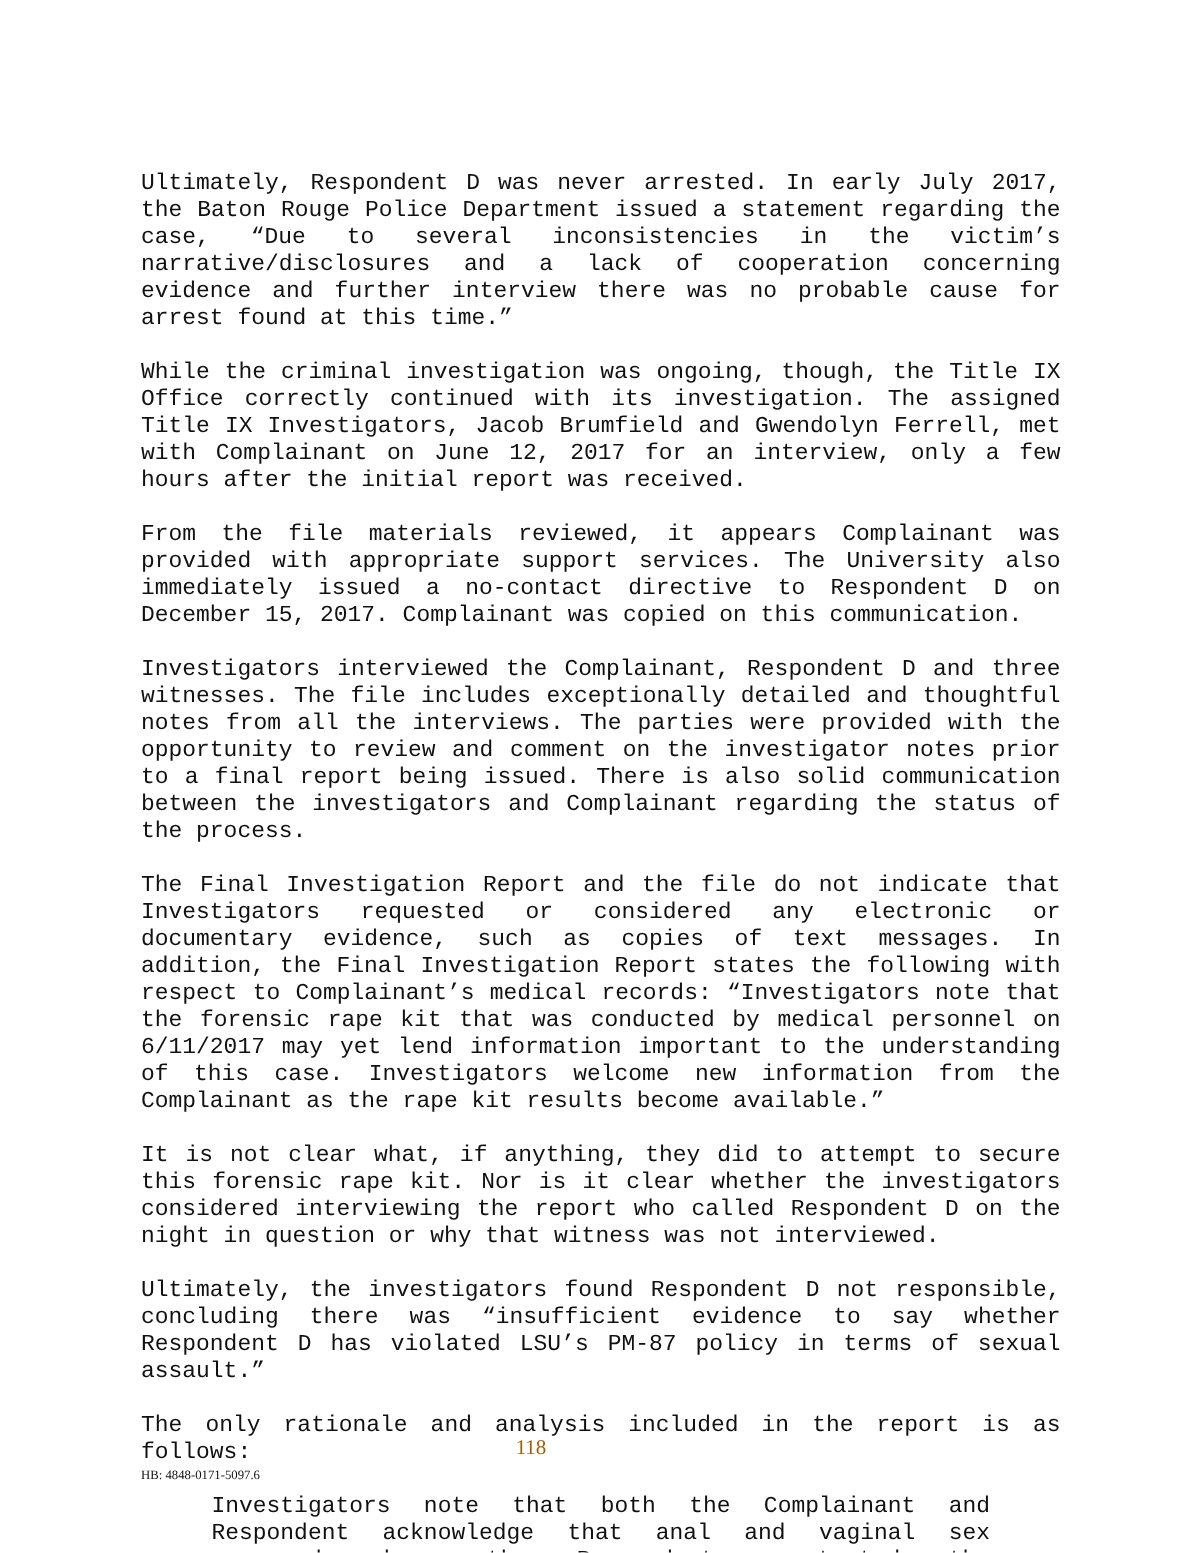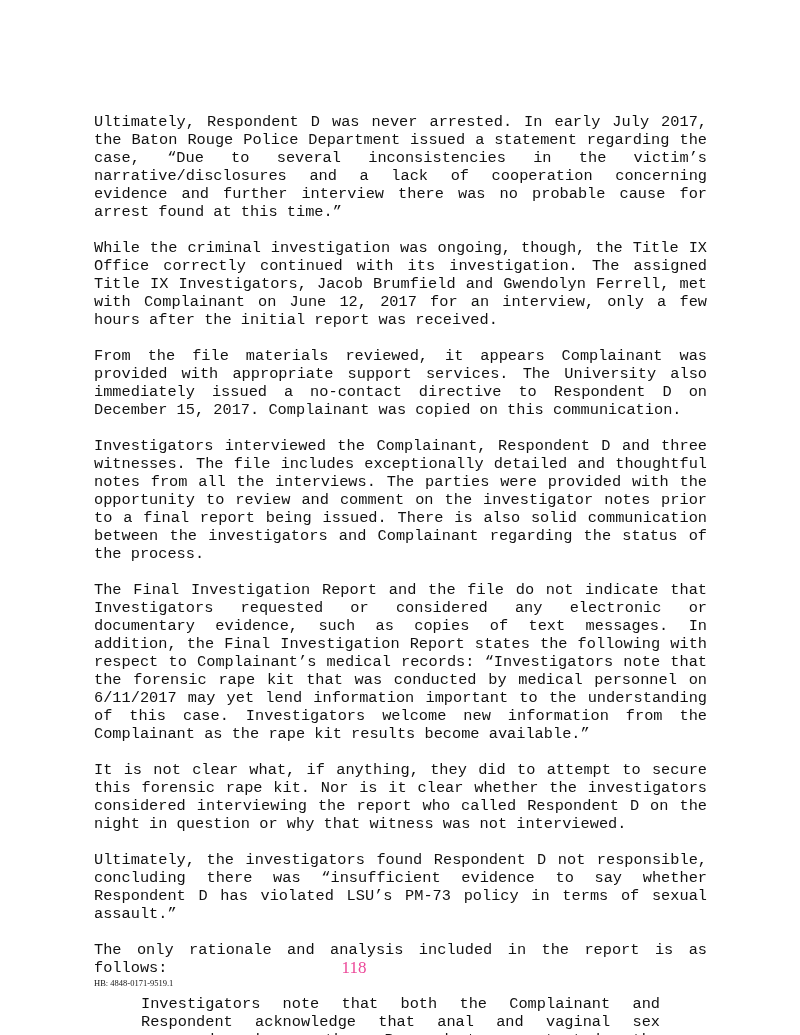--- a/index.html
+++ b/index.html
@@ -9,37 +9,37 @@
     font-family: Liberation Mono, monospace;
     font-size: 15.3px; line-height: 18px; color: #111111;
   }
   .para { margin: 0 0 18px 0; text-align: justify; }
   .block {
     margin: 0 0 18px 0; padding-left: 47px; padding-right: 47px;
     text-align: justify;
   }
   .page-number {
     position: absolute; left: 0; width: 708px; top: 958px; text-align: center;
-    font-family: "Liberation Serif", "DejaVu Serif", serif; font-size: 17px; color: #ec4899;
+    font-family: "Liberation Serif", "DejaVu Serif", serif; font-size: 14px; color: #a16207;
   }
   .doc-id {
     position: absolute; left: 94px; top: 978px;
     font-family: "Liberation Serif", "DejaVu Serif", serif; font-size: 8.5px; color: #111;
   }
 </style>
 </head>
 <body>
 
 <div class="page">
   <p class="para">Ultimately, Respondent D was never arrested. In early July 2017, the Baton Rouge Police Department issued a statement regarding the case, “Due to several inconsistencies in the victim’s narrative/disclosures and a lack of cooperation concerning evidence and further interview there was no probable cause for arrest found at this time.”</p>
   <p class="para">While the criminal investigation was ongoing, though, the Title IX Office correctly continued with its investigation. The assigned Title IX Investigators, Jacob Brumfield and Gwendolyn Ferrell, met with Complainant on June 12, 2017 for an interview, only a few hours after the initial report was received.</p>
   <p class="para">From the file materials reviewed, it appears Complainant was provided with appropriate support services. The University also immediately issued a no-contact directive to Respondent D on December 15, 2017. Complainant was copied on this communication.</p>
   <p class="para">Investigators interviewed the Complainant, Respondent D and three witnesses. The file includes exceptionally detailed and thoughtful notes from all the interviews. The parties were provided with the opportunity to review and comment on the investigator notes prior to a final report being issued. There is also solid communication between the investigators and Complainant regarding the status of the process.</p>
   <p class="para">The Final Investigation Report and the file do not indicate that Investigators requested or considered any electronic or documentary evidence, such as copies of text messages. In addition, the Final Investigation Report states the following with respect to Complainant’s medical records: “Investigators note that the forensic rape kit that was conducted by medical personnel on 6/11/2017 may yet lend information important to the understanding of this case. Investigators welcome new information from the Complainant as the rape kit results become available.”</p>
   <p class="para">It is not clear what, if anything, they did to attempt to secure this forensic rape kit. Nor is it clear whether the investigators considered interviewing the report who called Respondent D on the night in question or why that witness was not interviewed.</p>
-  <p class="para">Ultimately, the investigators found Respondent D not responsible, concluding there was “insufficient evidence to say whether  Respondent D has violated LSU’s PM-73 policy in terms of sexual assault.”</p>
+  <p class="para">Ultimately, the investigators found Respondent D not responsible, concluding there was “insufficient evidence to say whether  Respondent D has violated LSU’s PM-87 policy in terms of sexual assault.”</p>
   <p class="para">The only rationale and analysis included in the report is as follows:</p>
   <p class="block">Investigators note that both the Complainant and Respondent acknowledge that anal and vaginal sex occurred where the Respondent penetrated the Complainant, but that both parties have different understanding of whether consent was given. The Complainant states that consent was never given and that her protests went unheeded. The Respondent states that sexual activity was welcomed and encouraged and that he stopped when anal sex became painful for the Complainant.</p>
   <p class="para">No explanation is provided for how the investigators assessed the relative credibility of the parties.</p>
 </div>
 
 <div class="page-number">118</div>
-<div class="doc-id">HB: 4848-0171-9519.1</div>
+<div class="doc-id">HB: 4848-0171-5097.6</div>
 
 </body></html>

